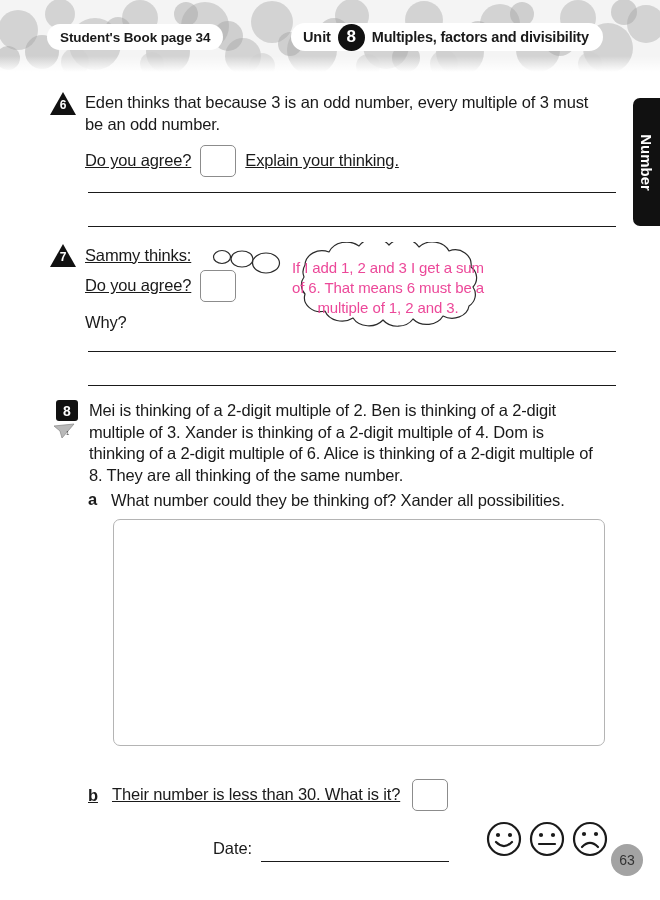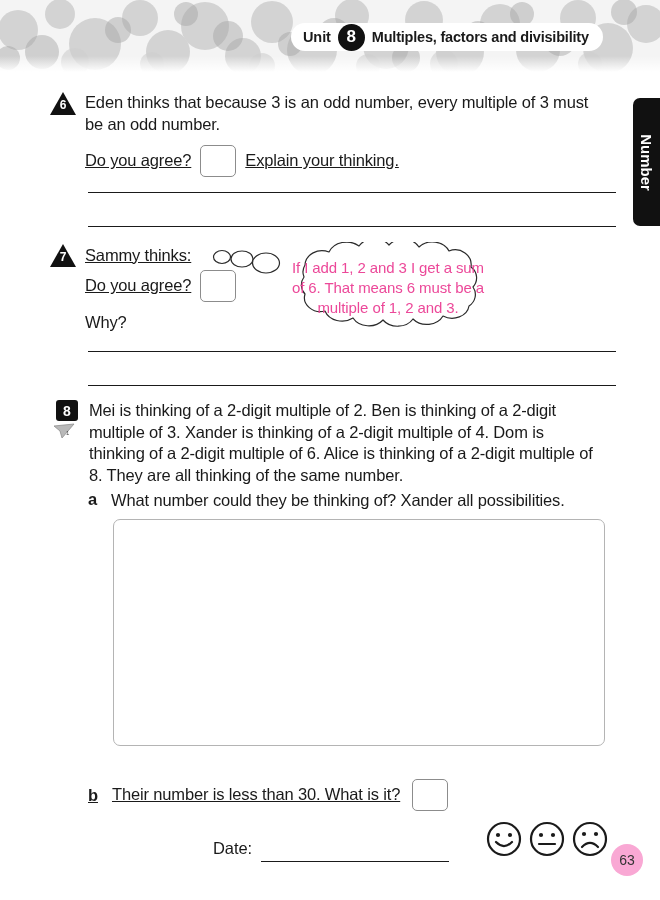--- a/index.html
+++ b/index.html
@@ -219,21 +219,21 @@
   .date-line {
     position: absolute;
     height: 0;
     border-top: 1.6px solid #1a1a1a;
   }
   .faces { position: absolute; display: flex; gap: 5px; }
   .pagenum {
     position: absolute;
     width: 32px; height: 32px;
     border-radius: 50%;
-    background: #f9a8d4;
+    background: #a3a3a3;
     color: #333333;
     font-size: 14px;
     display: flex;
     align-items: center;
     justify-content: center;
   }
 </style>
 </head>
 <body>
 
@@ -278,20 +278,23 @@
       <circle cx="75" cy="62" r="14"></circle>
         <circle cx="152" cy="64" r="12"></circle>
       <circle cx="262" cy="66" r="13"></circle>
         <circle cx="368" cy="66" r="12"></circle>
       <circle cx="444" cy="64" r="14"></circle>
         <circle cx="590" cy="64" r="12"></circle>
     </g>
   </svg>
   <div class="header-fade"></div>
 
+  <div class="pill pill-sb">
+    <span>Student's Book page 34</span>
+  </div>
 
   <div class="pill pill-unit">
     <span class="unit-word">Unit</span>
     <span class="unit-badge">8</span>
     <span class="unit-title">Multiples, factors and divisibility</span>
   </div>
 </div>
 
 <div class="side-tab">
   <span>Number</span>

